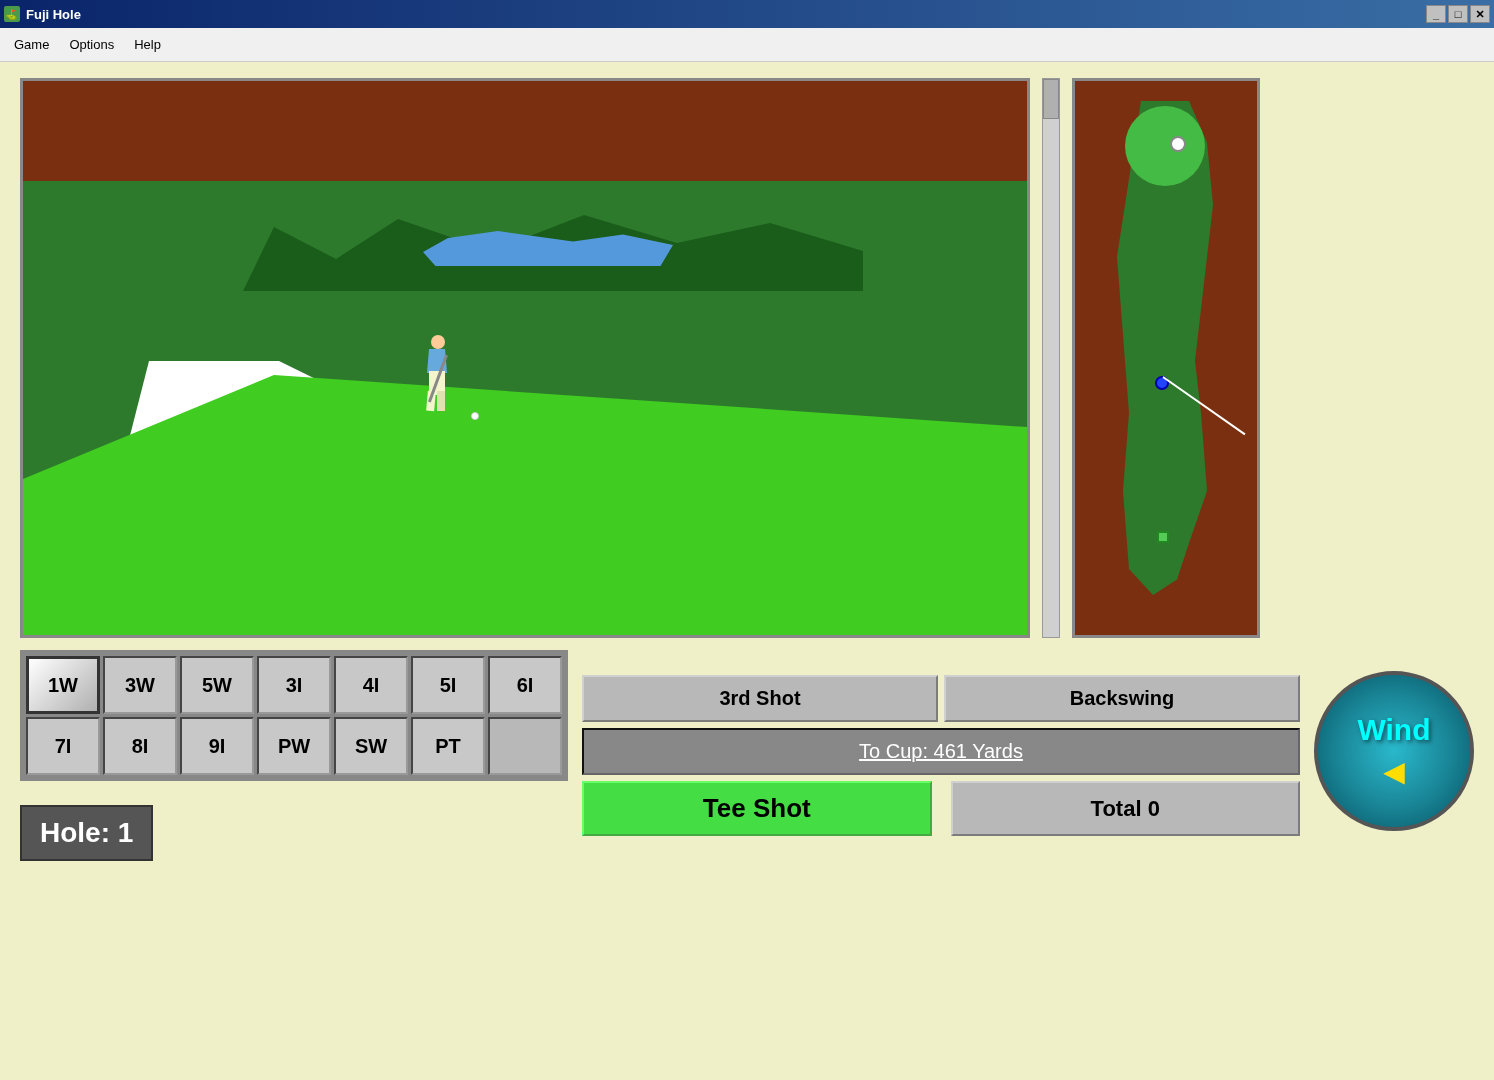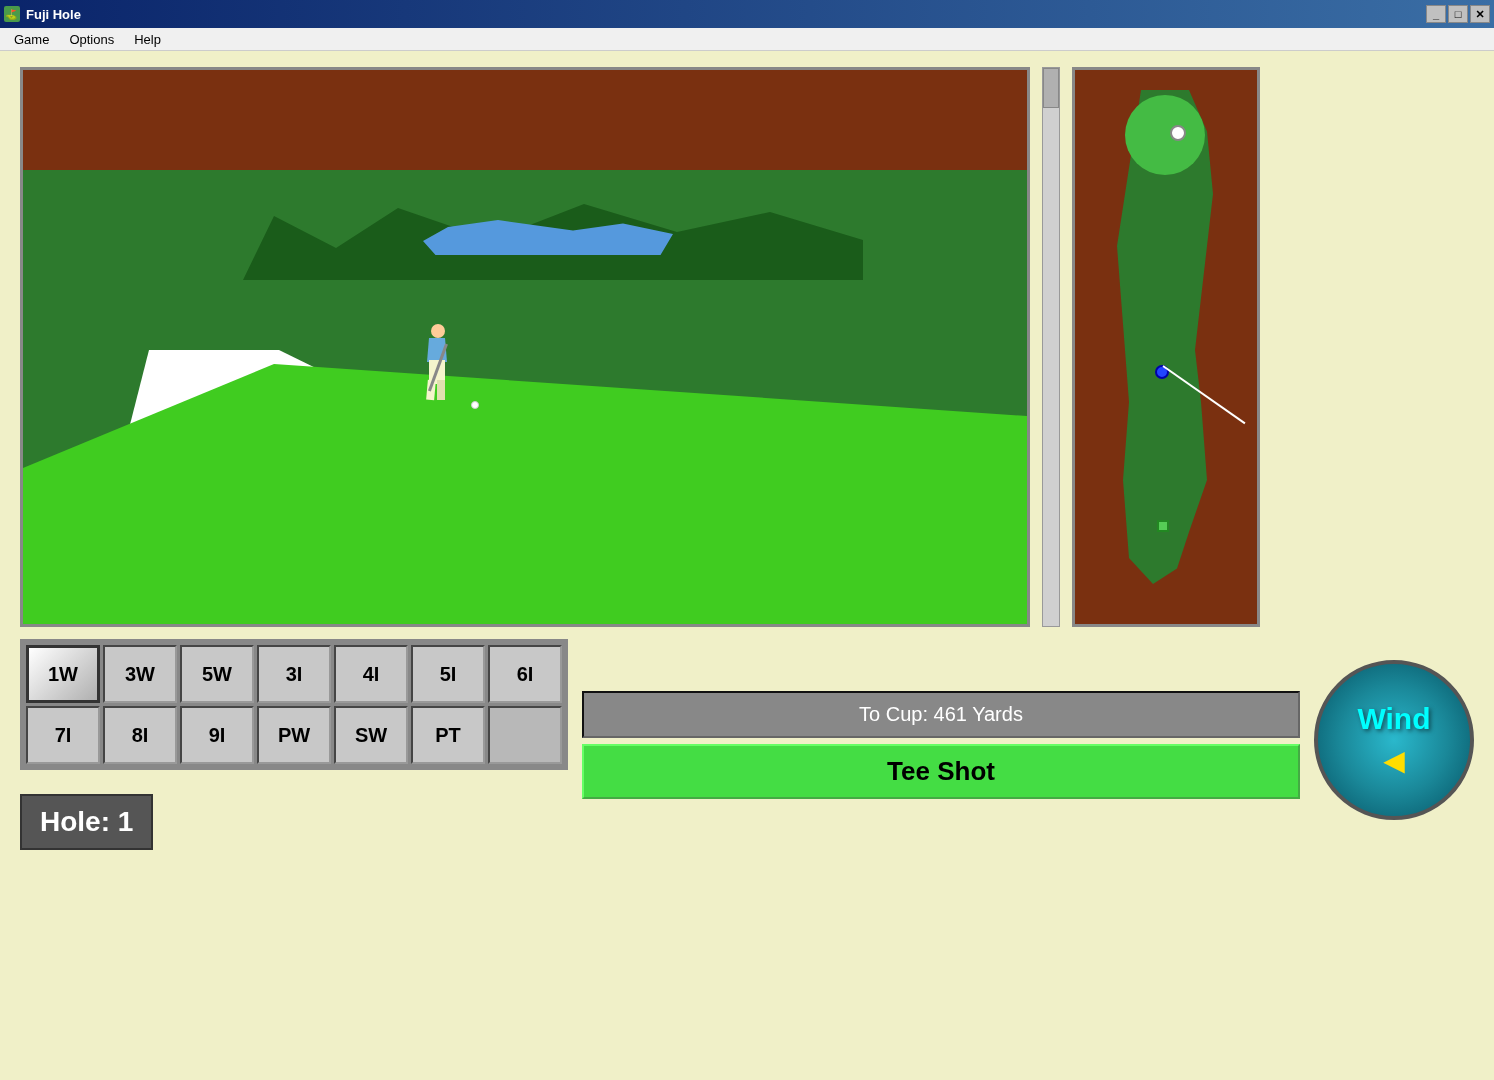--- a/index.html
+++ b/index.html
@@ -51,21 +51,21 @@
       display: flex;
       align-items: center;
       justify-content: center;
       cursor: pointer;
       color: #000;
     }
 
     
     .menu-bar {
       background: #f0f0f0;
-      height: 23px;
+      height: 34px;
       display: flex;
       align-items: center;
       padding: 0 4px;
       border-bottom: 1px solid #ccc;
     }
     .menu-item {
       padding: 3px 10px;
       font-size: 13px;
       cursor: pointer;
       color: #000;
@@ -428,20 +428,21 @@
       flex: 1;
       text-align: center;
     }
     .cup-distance {
       background: #888;
       color: white;
       font-size: 20px;
       padding: 10px 20px;
       text-align: center;
       border: 2px inset #666;
+      text-decoration: underline;
     }
     .shot-bottom-row {
       display: flex;
       gap: 19px;
     }
     .tee-shot-btn {
       background: #44dd44;
       border: 2px outset #66ff66;
       font-size: 26px;
       font-weight: bold;
@@ -589,23 +590,28 @@
         <div class="club-btn">PT</div>
         <div class="club-btn empty"></div>
       </div>
 
       <div class="info-row">
         <div class="info-box">Hole: 1</div>
       </div>
     </div>
 
     <div class="shot-controls">
+      <div class="shot-top-row">
+        <button class="shot-btn">3rd Shot</button>
+        <button class="shot-btn">Backswing</button>
+      </div>
       <div class="cup-distance">To Cup: 461 Yards</div>
       <div class="shot-bottom-row">
         <button class="tee-shot-btn">Tee Shot</button>
+        <button class="total-btn">Total 0</button>
       </div>
     </div>
 
     <div class="wind-indicator">
       <div class="wind-label">Wind</div>
       <div class="wind-arrow">◀</div>
     </div>
 
   </div>
 

